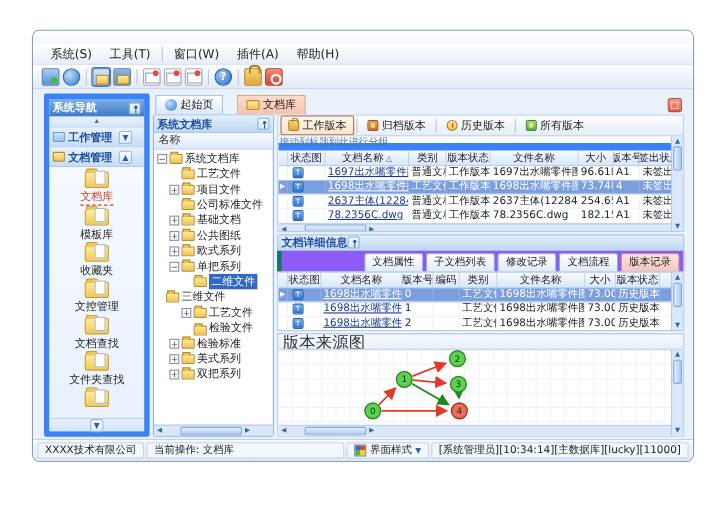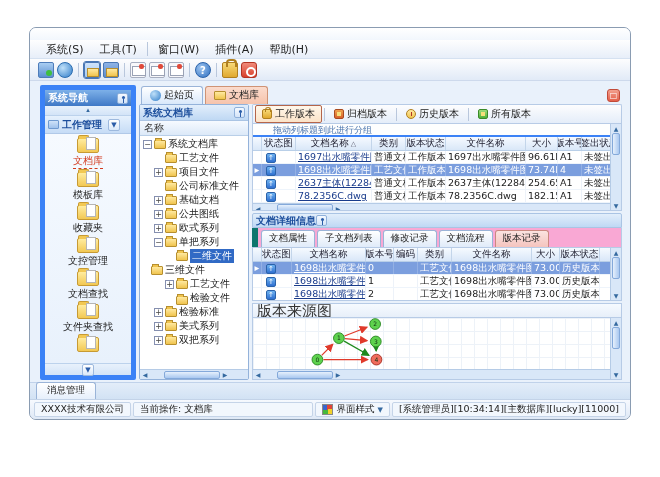--- a/index.html
+++ b/index.html
@@ -60,21 +60,21 @@
   .folder-ic{width:22px;height:15px;background:linear-gradient(#ffec9f,#f2c853);border:1px solid #c79a33;border-radius:2px;position:relative;}
   .folder-ic::before{content:"";position:absolute;top:-4px;left:0;width:9px;height:3px;background:#f2c853;border:1px solid #c79a33;
     border-bottom:none;border-radius:2px 2px 0 0;}
   .folder-ic::after{content:"";position:absolute;right:2px;top:-2px;width:8px;height:11px;background:#fff;border:1px solid #b5b5b5;}
   .sb-label{font-size:10px;margin-top:1px;white-space:nowrap;}
   .sb-item.selected .sb-label{color:#d23a1e;border-bottom:1px dashed #d23a1e;}
   .sb-bottom{height:12px;display:flex;align-items:center;justify-content:center;background:linear-gradient(#e8f1fc,#d3e4f7);
     border-top:1px solid #bcd2ec;}
   
   .centercol{flex:1;display:flex;flex-direction:column;min-width:0;}
-  .tabstrip{height:19px;display:flex;align-items:flex-end;gap:2px;padding:0 2px;}
+  .tabstrip{height:19px;display:flex;align-items:flex-end;gap:12px;padding:0 2px;}
   .tab{display:flex;align-items:center;gap:3px;padding:1px 8px 2px;border:1px solid #9ab4d8;border-bottom:none;
     border-radius:3px 3px 0 0;background:linear-gradient(#ffffff,#d9e8fa);font-size:10px;}
   .tab.active{background:linear-gradient(#fbdcCE,#f6c3ac);background:linear-gradient(#fbdccd,#f6c3ac);border-color:#cf9375;}
   .tab-ic-globe{width:11px;height:11px;border-radius:50%;background:radial-gradient(circle at 35% 35%,#bfe0f9,#2f7cc9);}
   .tab-ic-folder{width:12px;height:9px;background:linear-gradient(#ffe9a0,#f0c44e);border:1px solid #b78f2e;border-radius:1px;}
   .close-btn{width:13px;height:13px;margin-bottom:2px;background:linear-gradient(#f2a08e,#e4604a);border:1px solid #c24a38;
     border-radius:3px;color:#fff;font-size:8px;line-height:11px;text-align:center;}
   .panels{flex:1;display:flex;gap:3px;min-height:0;}
   
   .treepanel{width:110px;border:1px solid #94b2da;background:#fff;display:flex;flex-direction:column;border-radius:2px;min-height:0;}
@@ -111,39 +111,39 @@
     border-radius:3px 3px 0 0;}
   .ic-archive{background:linear-gradient(#f0a24e,#d8622c);border:1px solid #a84a20;}
   .ic-archive::after{content:"";position:absolute;left:2px;top:2px;width:4px;height:4px;background:#f6df7a;}
   .ic-history{background:linear-gradient(#ffe9a0,#f0c44e);border:1px solid #b07f1f;border-radius:50%;}
   .ic-history::after{content:"";position:absolute;left:4px;top:2px;width:1px;height:4px;background:#b03226;}
   .ic-all{background:linear-gradient(#9fdc7e,#4faf3a);border:1px solid #3a8a28;}
   .ic-all::after{content:"";position:absolute;left:2px;top:2px;width:4px;height:4px;background:#f6df7a;}
   .block{border:1px solid #b7cbe6;background:#fff;display:flex;min-height:0;}
   .block-upper{height:88px;}
   .tblcol{flex:1;display:flex;flex-direction:column;min-width:0;overflow:hidden;}
-  .grouphint{height:13px;line-height:13px;padding-left:20px;font-size:9px;color:#4a74ad;background:#fdfefe;border-bottom:2px solid #3b82f6;}
+  .grouphint{height:13px;line-height:13px;padding-left:1px;font-size:9px;color:#4a74ad;background:#fdfefe;border-bottom:7px solid #3b82f6;}
   .g-head{display:flex;height:14px;background:linear-gradient(#f6faff,#d9e7f8);border-bottom:1px solid #b9cfe8;flex:none;}
   .g-hcell{display:flex;align-items:center;justify-content:center;gap:2px;font-size:9.5px;color:#223;border-right:1px solid #c3d5ea;
     overflow:hidden;white-space:nowrap;flex:none;}
   .sortmark{font-size:7px;color:#667;}
   .g-row{display:flex;height:13px;border-bottom:1px solid #eef4fb;flex:none;}
   .g-row.sel{background:#7b9ede;color:#fff;}
   .g-cell{font-size:9.5px;line-height:12px;padding:0 2px;border-right:1px solid #edf2f9;overflow:hidden;white-space:nowrap;flex:none;}
   .g-row.sel .g-cell{border-right-color:#93b0e4;}
   .g-ind{color:#35699f;text-align:center;padding:0;}
   .g-row.sel .g-ind{color:#fff;}
   .doclink{text-decoration:underline;color:#1a3c8c;}
   .g-row.sel .doclink{color:#fff;}
   .badge{display:inline-block;width:10px;height:10px;margin:1px 0 0 2px;border-radius:2px;background:linear-gradient(#6fb3f0,#2f6fd0);
     border:1px solid #2a62aa;color:#fff;font-size:7px;line-height:9px;text-align:center;}
   .detailhdr{height:15px;margin-top:2px;display:flex;align-items:center;padding:0 3px;background:linear-gradient(#e2eefb,#bfd8f4);
     border:1px solid #aac4e4;color:#1c4e9c;font-weight:bold;font-size:10px;border-radius:2px 2px 0 0;}
-  .dtabs{height:19px;display:flex;align-items:flex-end;gap:2px;padding:0 3px;background:#f9a8d4;border-left:6px solid #0f766e;
-    border-right:1px solid #b7cbe6;}
+  .dtabs{height:19px;display:flex;align-items:flex-end;gap:2px;padding:0 3px;background:#8b5cf6;border-left:4px solid #0f766e;
+    border-right:1px solid #b7cbe6;justify-content:flex-end;}
   .dtab{padding:1px 7px 2px;border:1px solid #9ab4d8;border-bottom:none;border-radius:3px 3px 0 0;
     background:linear-gradient(#ffffff,#e0ebf9);font-size:9.5px;}
   .dtab.active{background:linear-gradient(#fbe3e0,#f5c4be);border-color:#cc8880;}
   .block-mid{height:54px;}
   .graphlabel{height:14px;line-height:14px;padding-left:4px;font-size:15px;color:#333;background:linear-gradient(#f6faff,#e7eff9);
     border:1px solid #b7cbe6;border-bottom:none;margin-top:2px;}
   .block-graph{flex:1;}
   .grapharea{flex:1;position:relative;background-color:#fff;
     background-image:linear-gradient(#edf2f8 1px,transparent 1px),linear-gradient(90deg,#edf2f8 1px,transparent 1px);
     background-size:13px 13px;overflow:hidden;}
@@ -200,20 +200,26 @@
         <span>系统导航</span>
         <span class="grow"></span>
         <span class="pinbtn"></span>
       </div>
       <div class="sb-strip">▴</div>
       <div class="sb-group">
         <span class="grp-ic grid"></span>
         <span>工作管理</span>
         <span class="grow"></span>
         <span class="chev">▼</span>
+      </div>
+      <div class="sb-group">
+        <span class="grp-ic"></span>
+        <span>文档管理</span>
+        <span class="grow"></span>
+        <span class="chev">▲</span>
       </div>
       <div class="sb-items">
           <div class="sb-item selected">
             <span class="folder-ic"></span>
             <span class="sb-label">文档库</span>
           </div>
           <div class="sb-item">
             <span class="folder-ic"></span>
             <span class="sb-label">模板库</span>
           </div>
@@ -598,23 +604,20 @@
               <span class="vgrow"></span>
               <span class="varrow">▼</span>
             </div>
           </div>
 
         </div>
       </div>
     </div>
   </div>
 
-  <div class="msgstrip">
-    <span class="msgtab">消息管理</span>
-  </div>
 
   <div class="statusbar">
     <span class="st-seg">XXXX技术有限公司</span>
     <span class="st-seg st-op">当前操作: 文档库</span>
     <span class="st-seg">
       <span class="skin-ic"></span>&nbsp;
       <span>界面样式</span>&nbsp;
       <span class="drop">▼</span>
     </span>
     <span class="st-seg">[系统管理员][10:34:14][主数据库][lucky][11000]</span>

